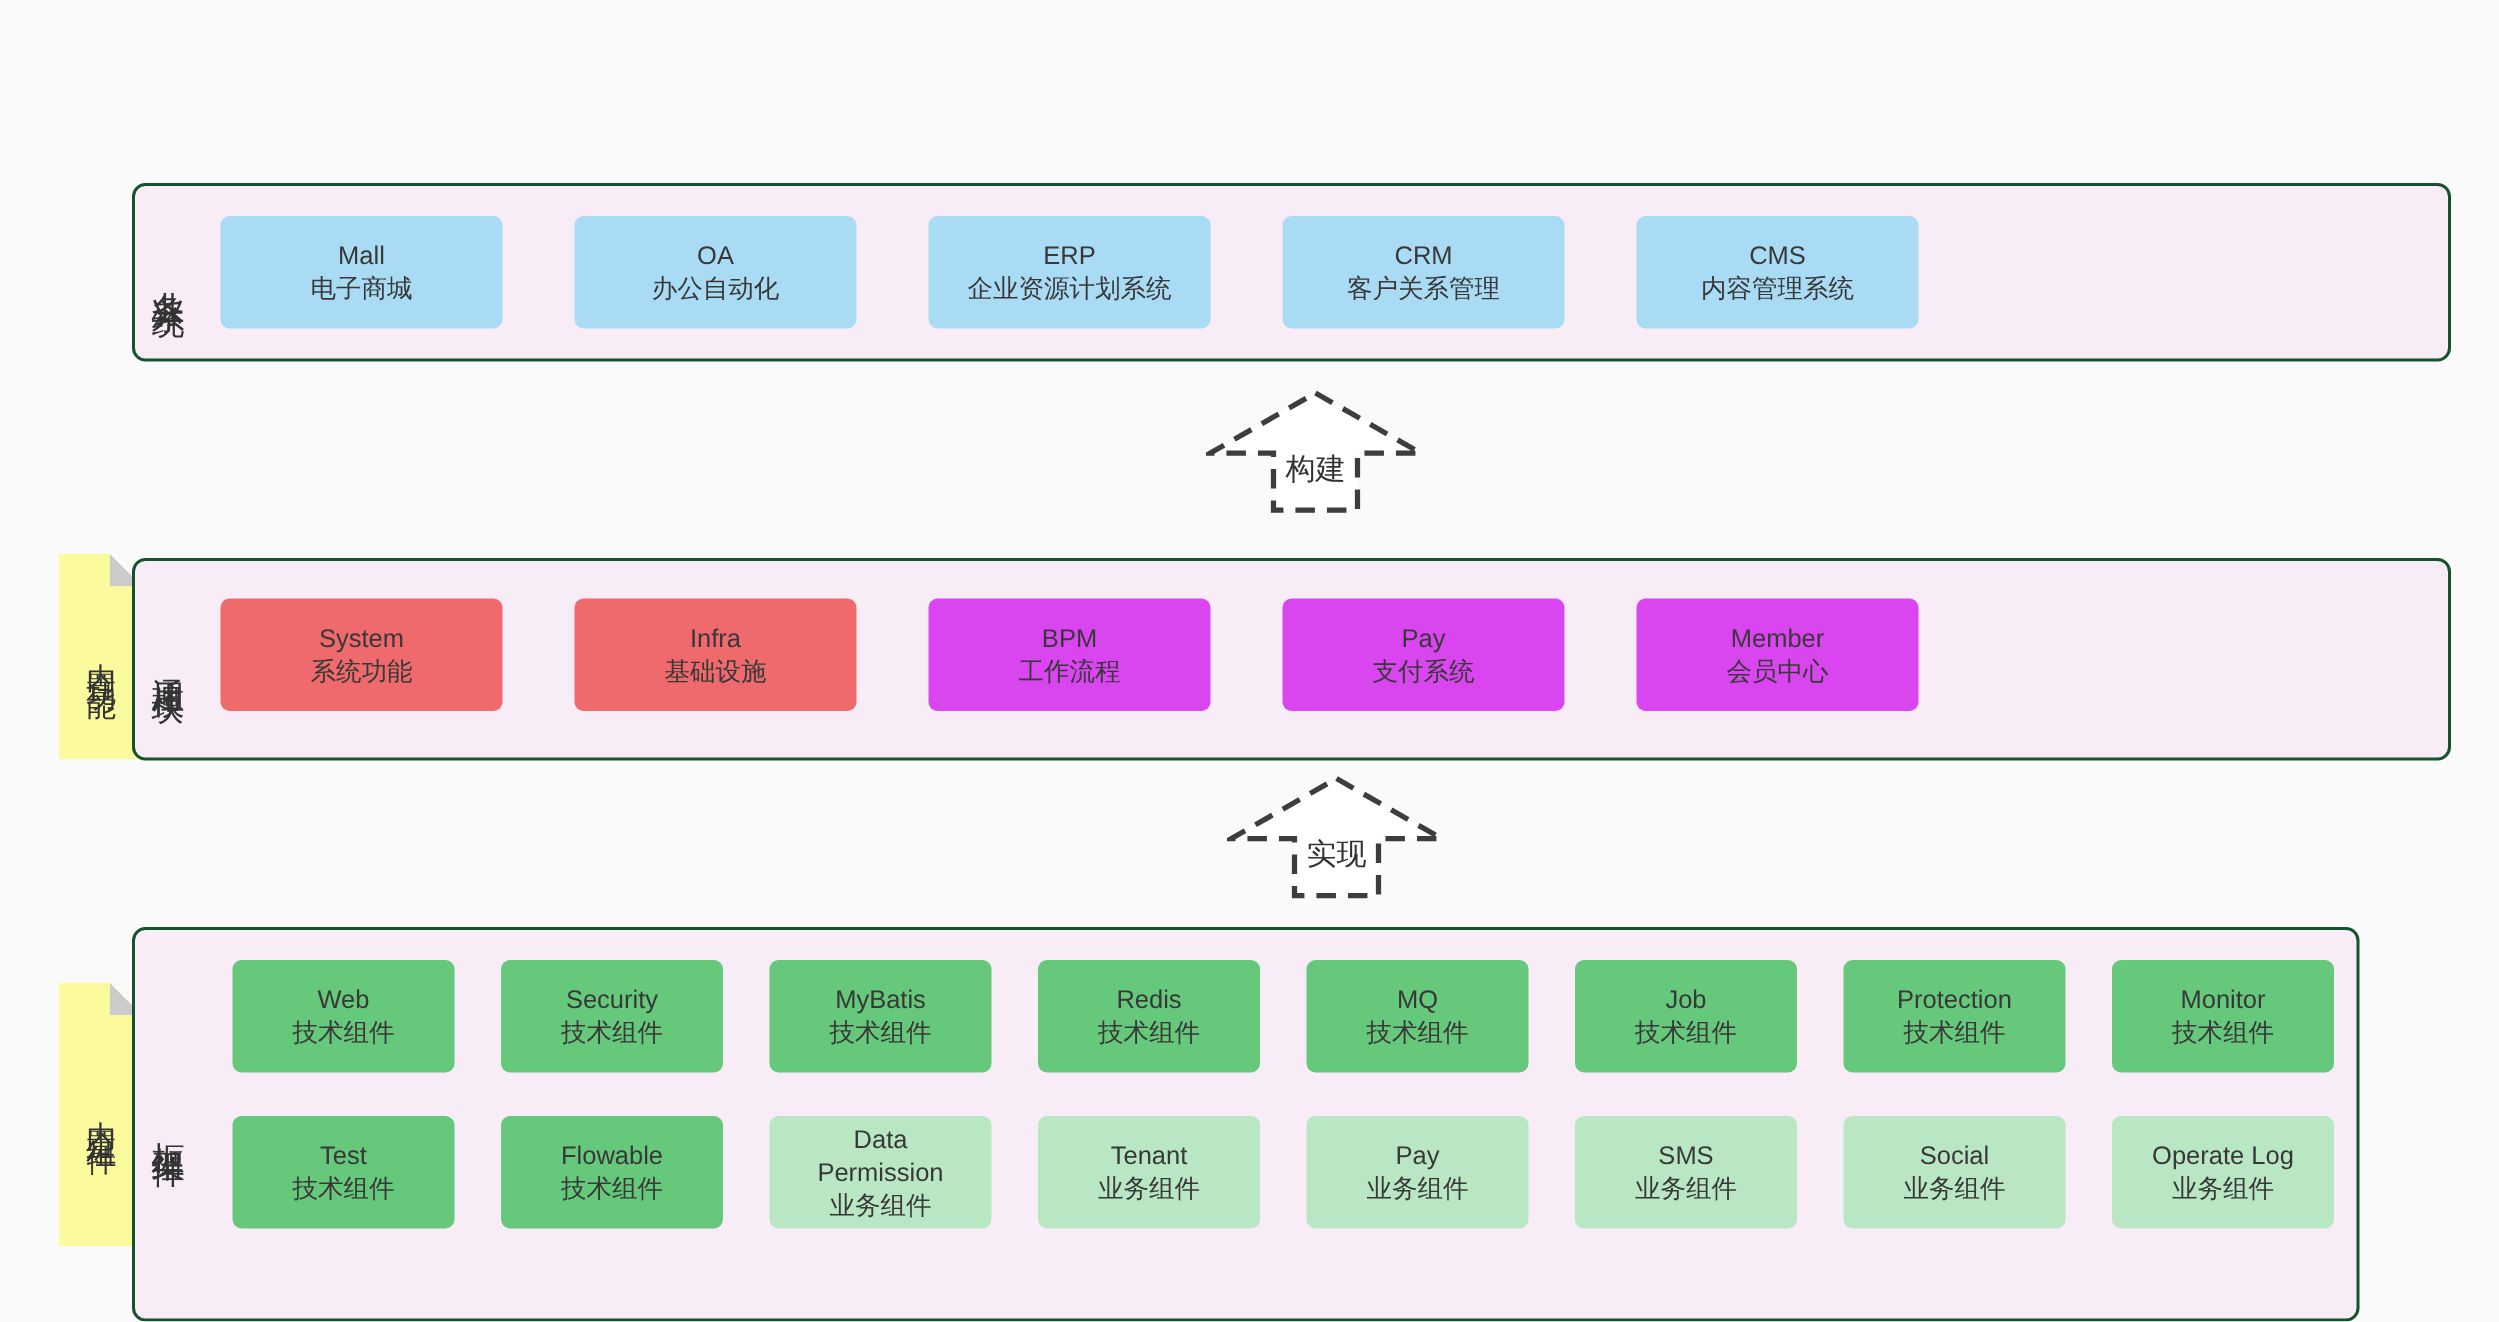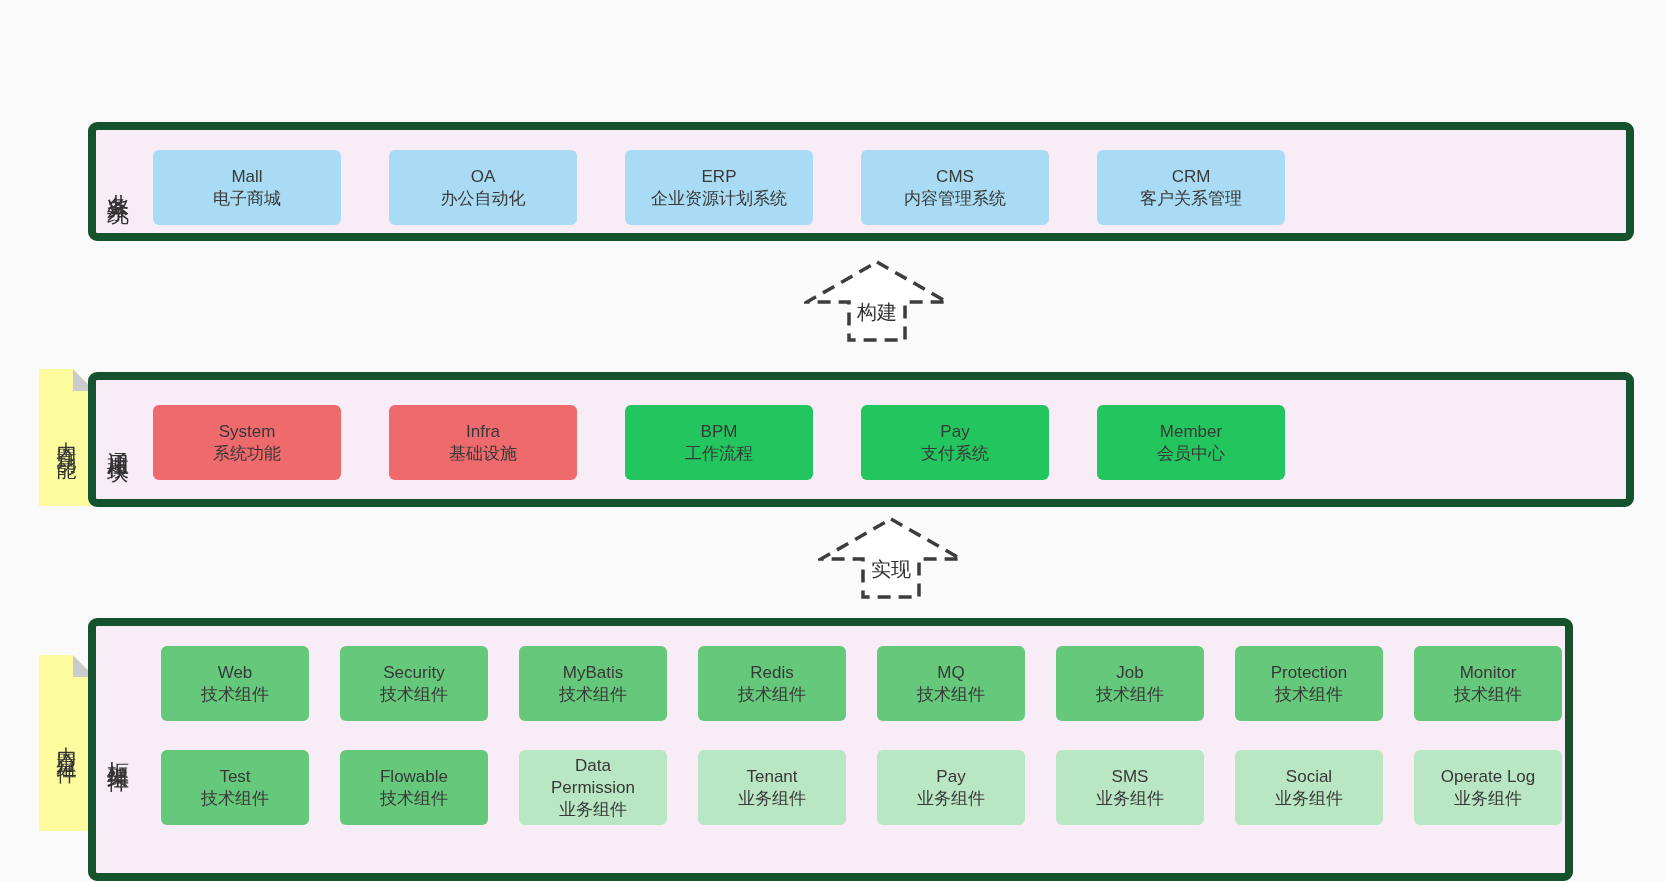--- a/index.html
+++ b/index.html
@@ -10,21 +10,21 @@
     color:#383838;
     position:relative;
     overflow:hidden;
   }
   .canvas{position:absolute;inset:0;}
 
   
   .container{
     position:absolute;
     background:#f8edf6;
-    border:8px solid #14532d;
+    border:2px solid #14532d;
     border-radius:9px;
     box-sizing:border-box;
     z-index:1;
   }
   #business{left:88px;top:122px;width:1546px;height:119px;}
   #modules{left:88px;top:372px;width:1546px;height:135px;}
   #framework{left:88px;top:618px;width:1485px;height:263px;padding-left:15px;}
 
   .vlabel{
     position:absolute;left:11px;top:50%;
@@ -43,21 +43,21 @@
 
   .box{
     width:188px;height:75px;border-radius:6px;
     display:flex;flex-direction:column;align-items:center;justify-content:center;
     text-align:center;font-size:17px;line-height:22px;
     padding:0 10px;box-sizing:border-box;
   }
   .box.small{width:148px;padding:0 12px;}
   .blue{background:#a9dcf4;}
   .red{background:#ef6a6d;}
-  .pink{background:#22c55e;}
+  .pink{background:#d946ef;}
   .green{background:#65c87b;}
   .lgreen{background:#b9e6c3;}
 
   
   .sticky{
     position:absolute;width:56px;background:#fbfb9d;z-index:0;
     clip-path:polygon(0 0, calc(100% - 22px) 0, 100% 22px, 100% 100%, 0 100%);
   }
   #sticky-modules{left:39px;top:369px;height:137px;}
   #sticky-framework{left:39px;top:655px;height:176px;}
@@ -99,26 +99,26 @@
       </div>
       <div class="box blue">
         <span>OA</span>
         <span>办公自动化</span>
       </div>
       <div class="box blue">
         <span>ERP</span>
         <span>企业资源计划系统</span>
       </div>
       <div class="box blue">
+        <span>CRM</span>
+        <span>客户关系管理</span>
+      </div>
+      <div class="box blue">
         <span>CMS</span>
         <span>内容管理系统</span>
-      </div>
-      <div class="box blue">
-        <span>CRM</span>
-        <span>客户关系管理</span>
       </div>
     </div>
   </section>
 
   <div class="arrow" id="arrow-build">
     <svg viewBox="0 0 146 84" width="146" height="84">
       <path d="M73 3 L143 43 L101 43 L101 81 L45 81 L45 43 L3 43 Z" fill="#ffffff" stroke="#3d3d3d" stroke-width="3.5" stroke-dasharray="13 8"></path>
     </svg>
     <span class="alabel">构建</span>
   </div>

